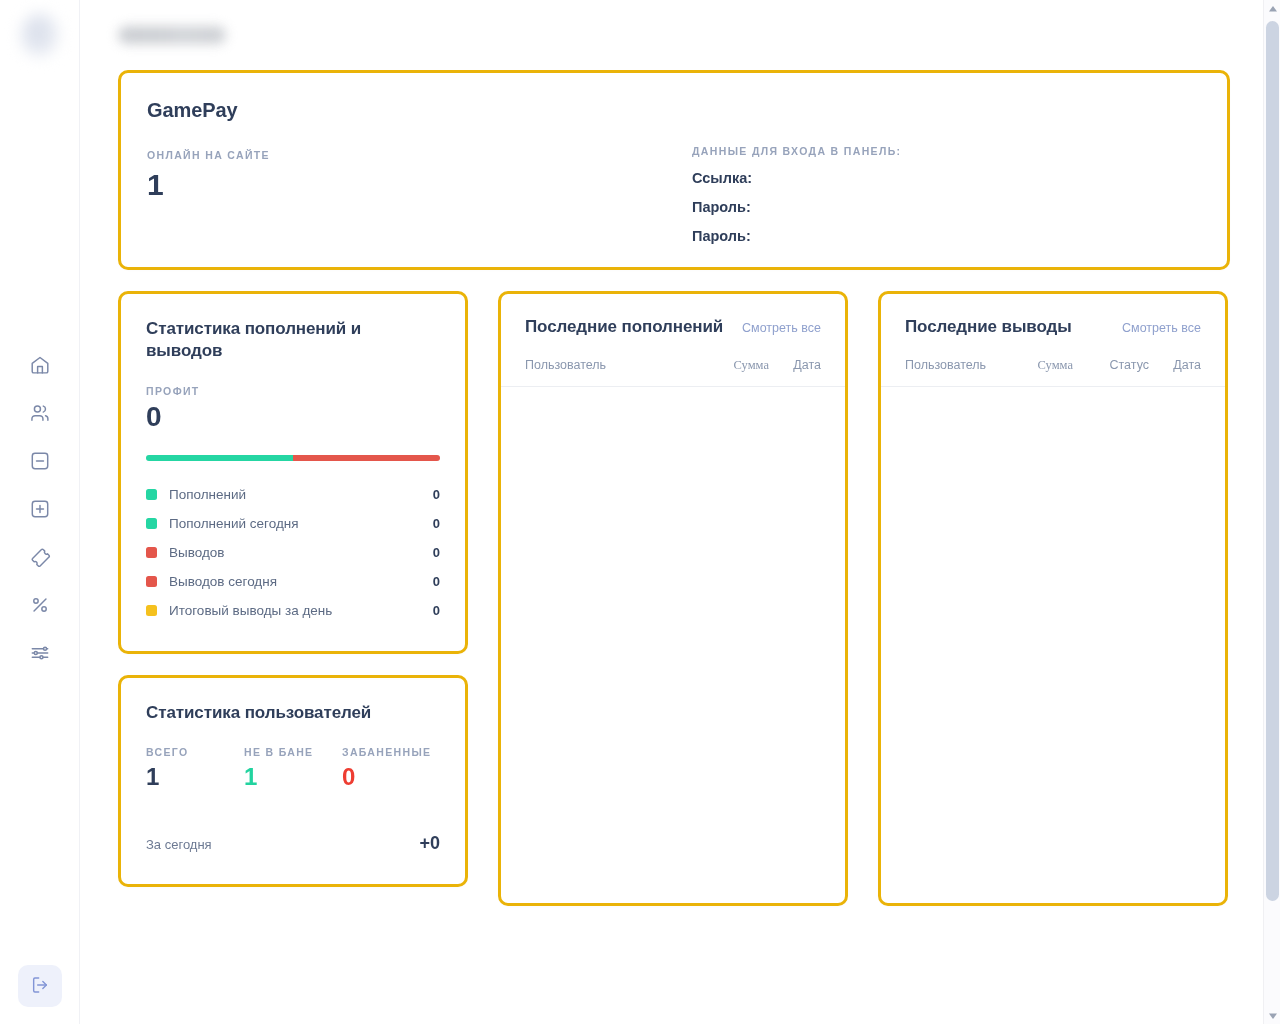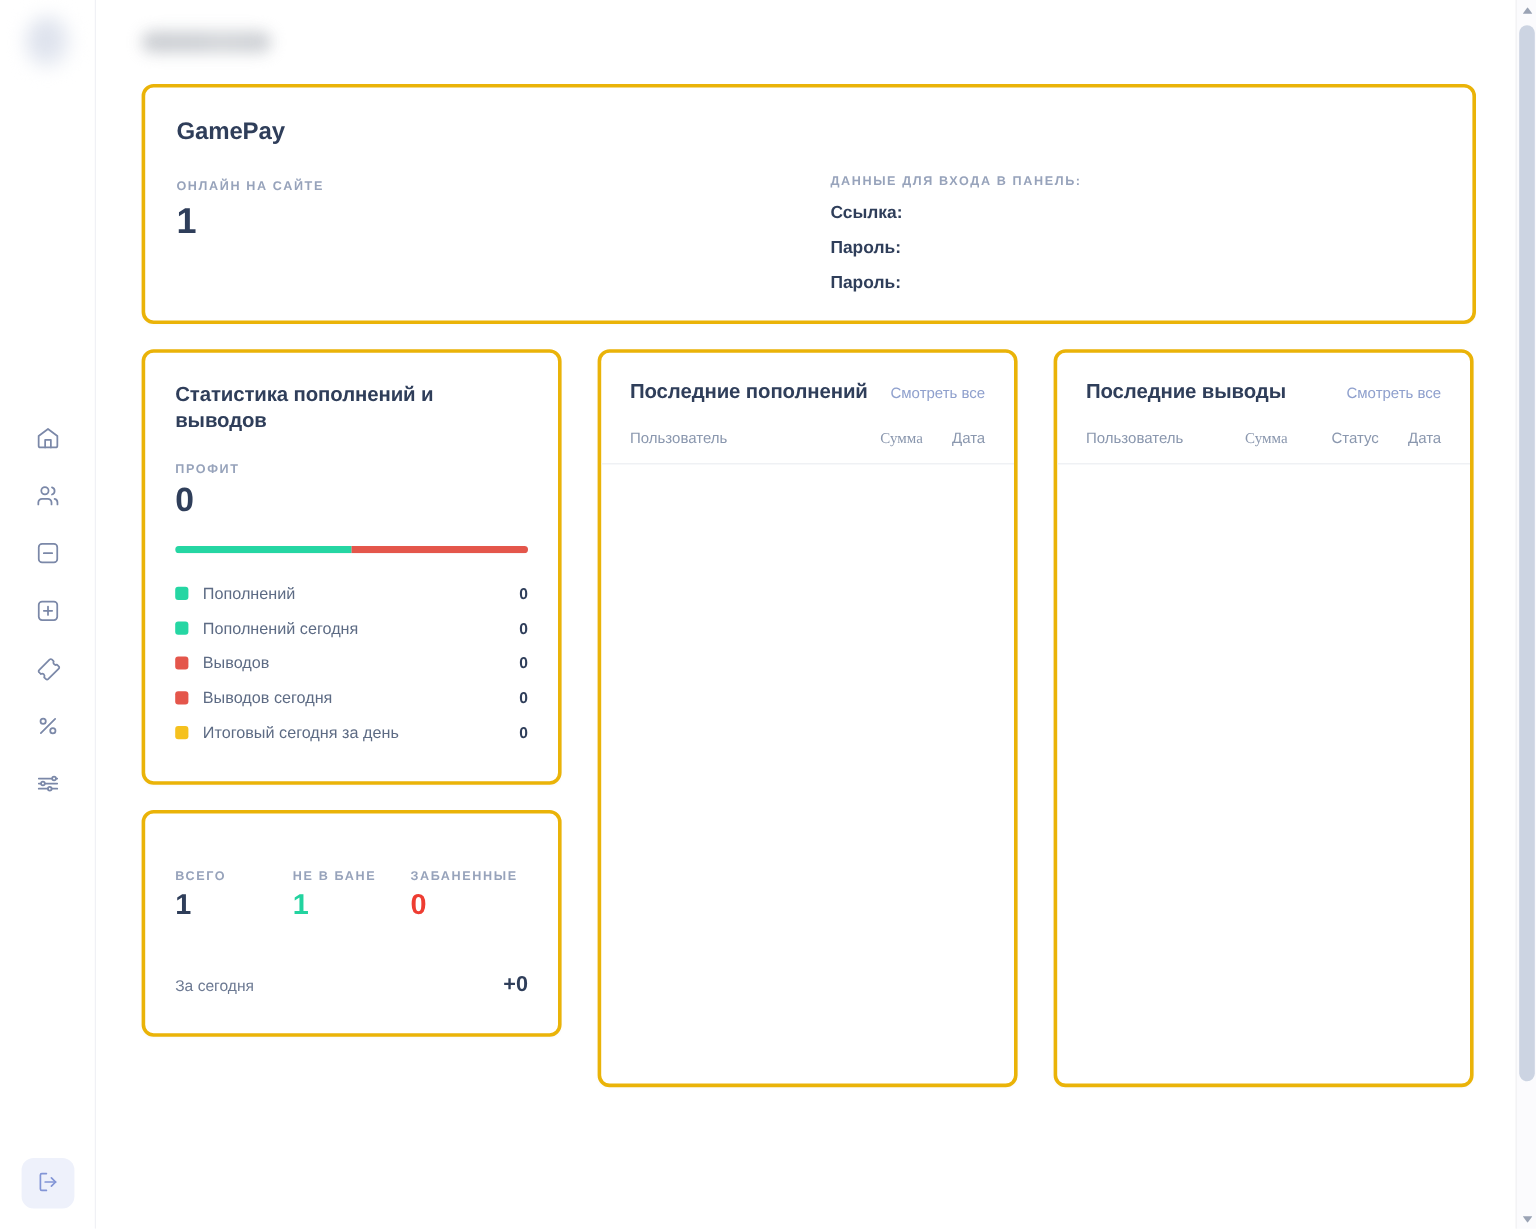--- a/index.html
+++ b/index.html
@@ -506,28 +506,29 @@
               </div>
 
               <div class="legend-row">
                 <span class="swatch" style="background:#e4564b"></span>
                 <span class="legend-label">Выводов сегодня</span>
                 <span class="legend-value">0</span>
               </div>
 
               <div class="legend-row">
                 <span class="swatch" style="background:#f5c11e"></span>
-                <span class="legend-label">Итоговый сегодня за день</span>
+                <span class="legend-label">Итоговый выводы за день</span>
                 <span class="legend-value">0</span>
               </div>
 
             </div>
           </section>
 
           <section class="card users-card">
+            <div class="card-title">Статистика пользователей</div>
 
             <div class="users-stats">
               <div class="users-col">
                 <div class="micro-label">ВСЕГО</div>
                 <div class="users-num">1</div>
               </div>
               <div class="users-col">
                 <div class="micro-label">НЕ В БАНЕ</div>
                 <div class="users-num good">1</div>
               </div>

